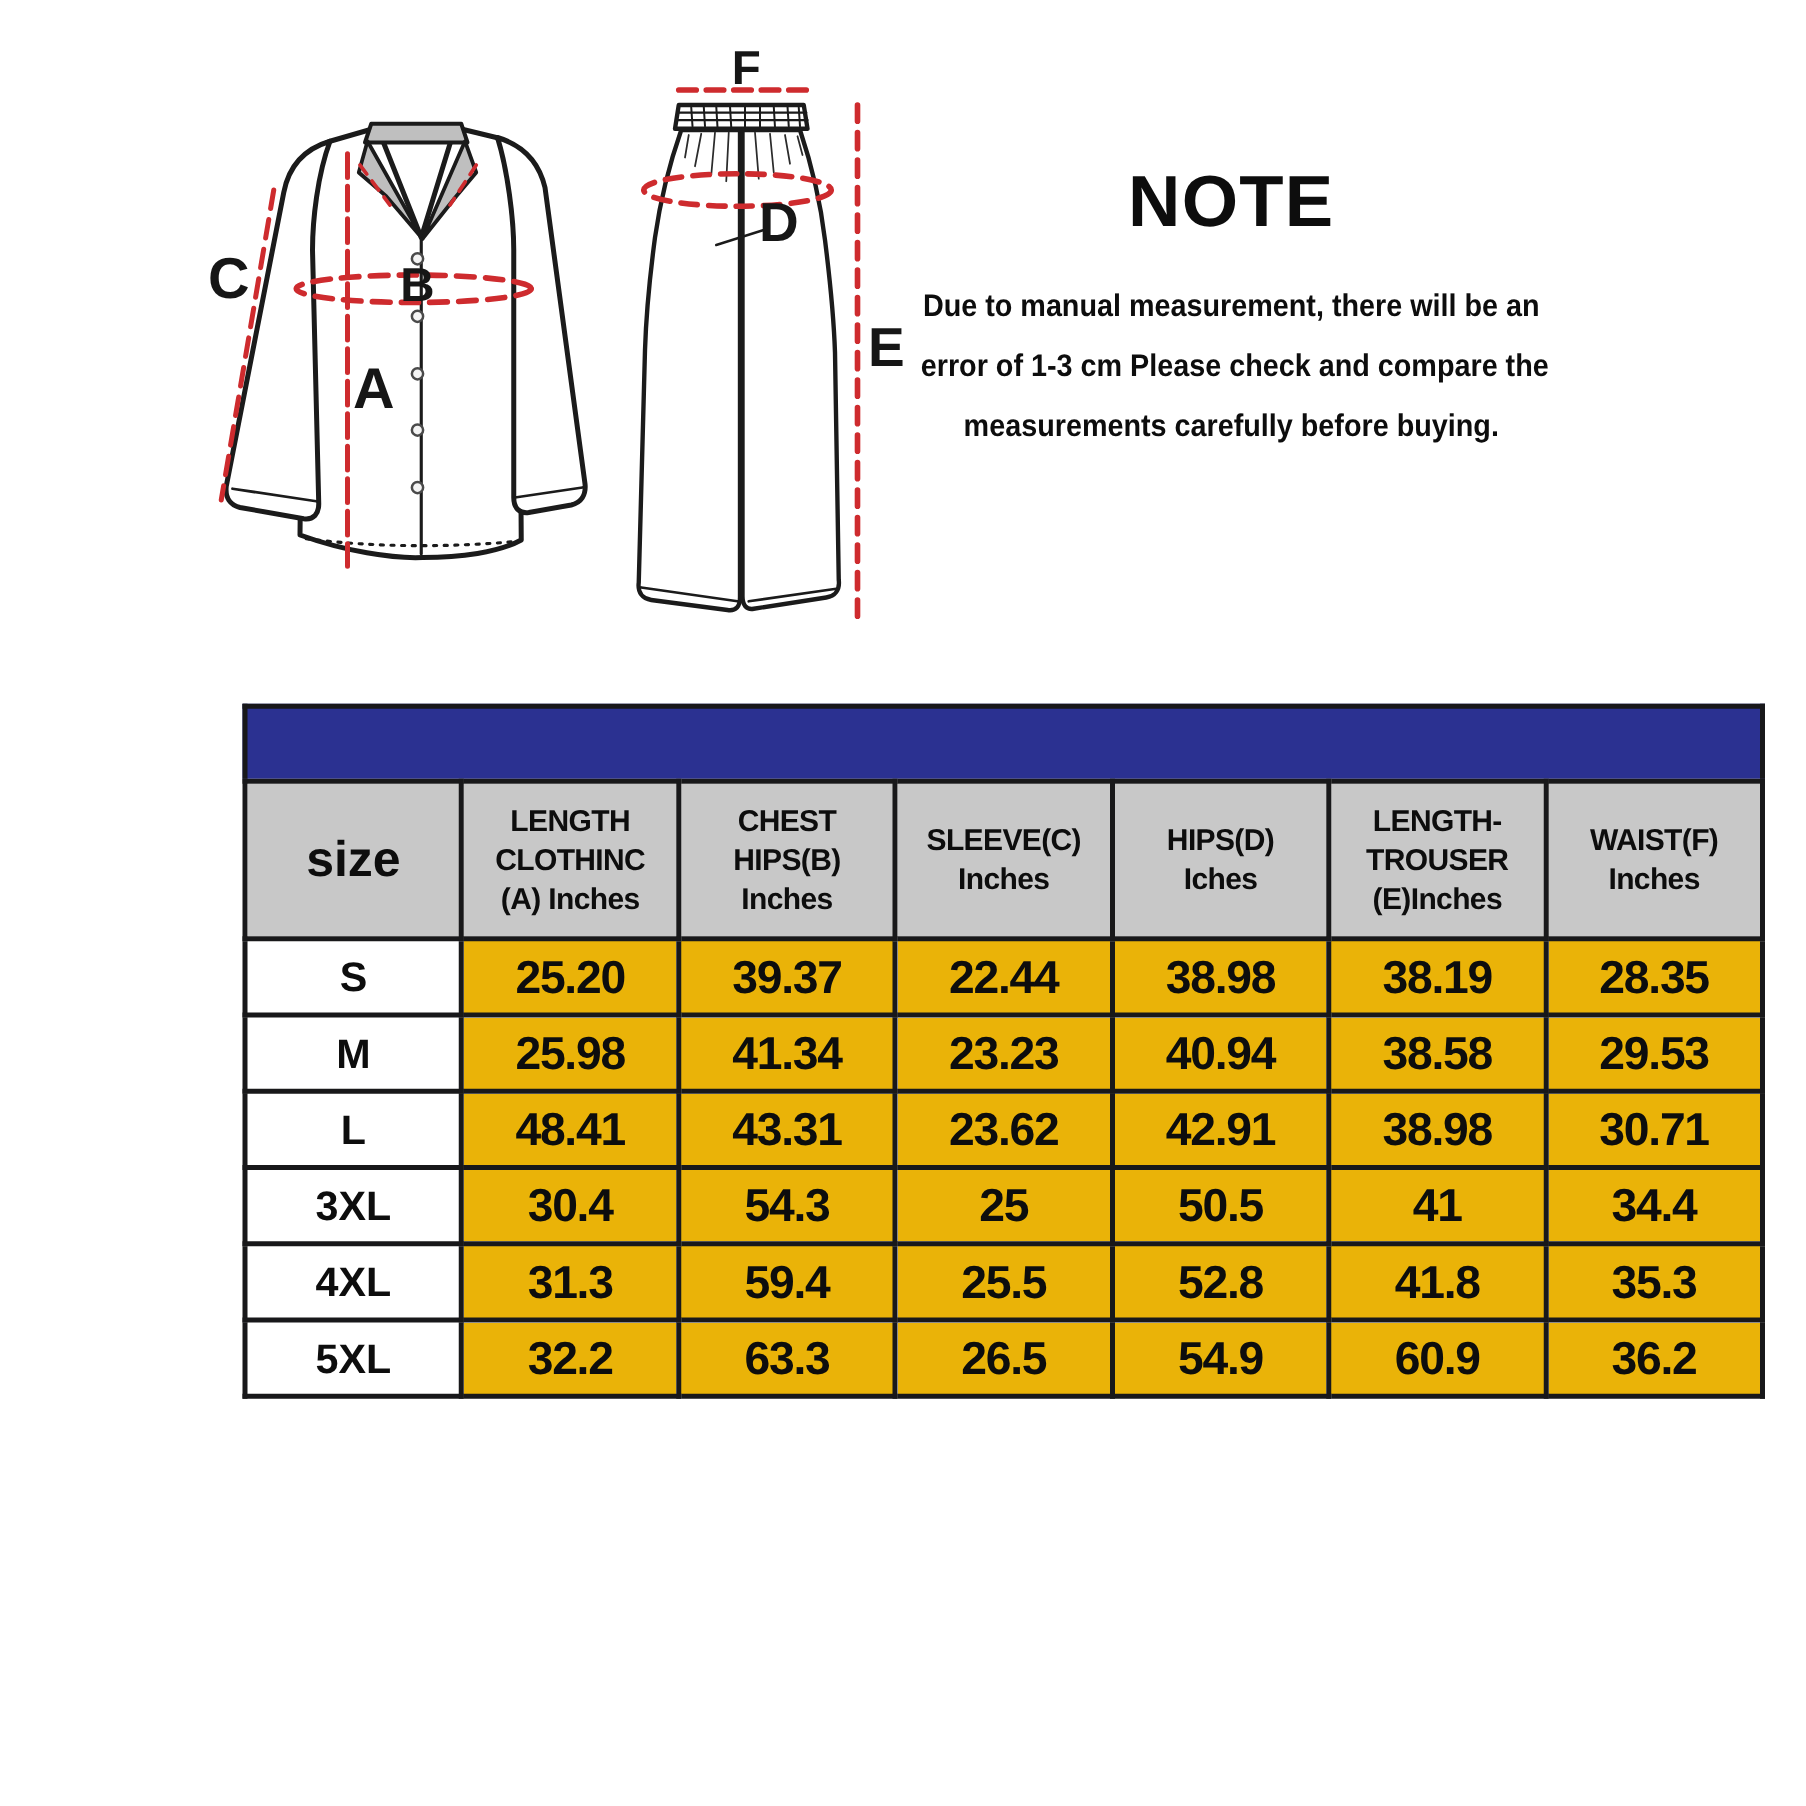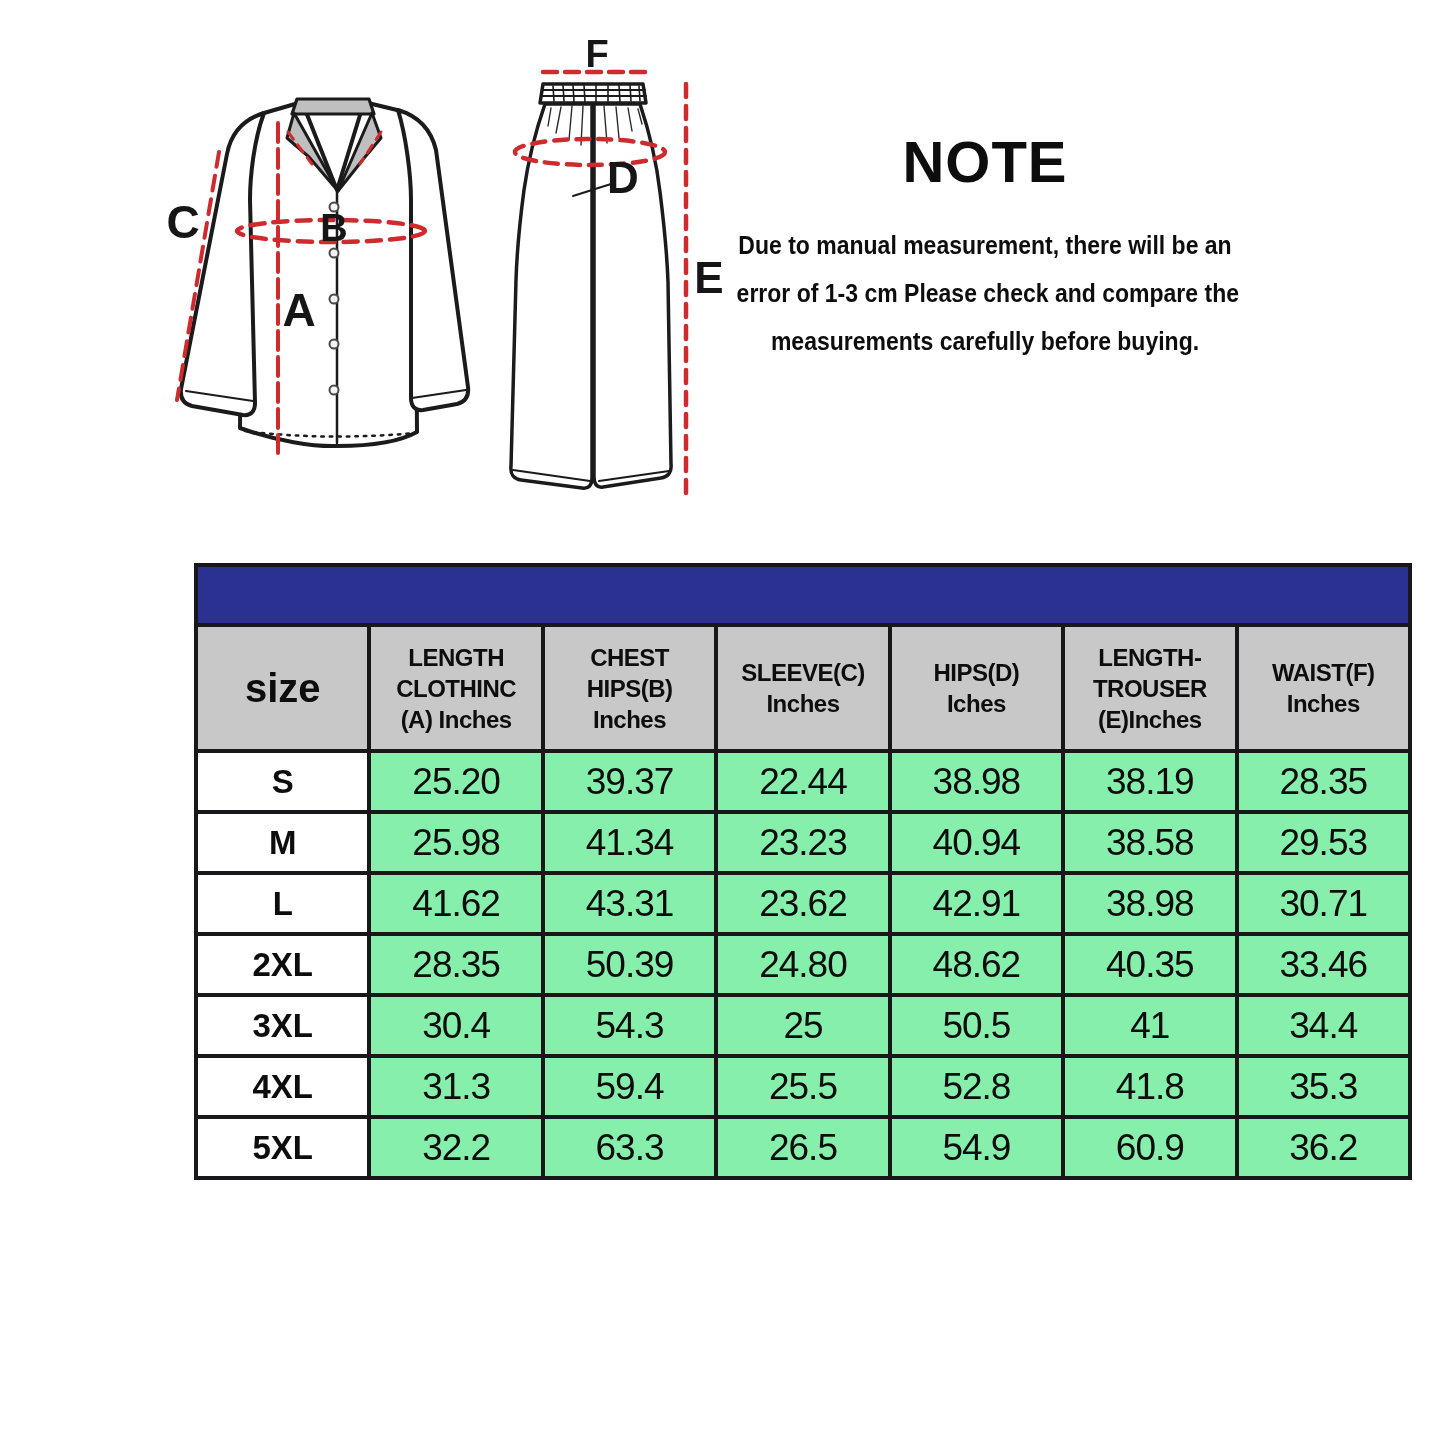--- a/index.html
+++ b/index.html
@@ -84,22 +84,22 @@
     letter-spacing: 0;
   }
   .size-table tbody th {
     font-size: 33px;
     font-weight: bold;
     height: 57px;
     background: #ffffff;
   }
   .size-table tbody td {
     font-size: 37px;
-    font-weight: normal;
-    background: #86efac;
+    font-weight: bold;
+    background: #eab308;
     letter-spacing: -1px;
   }
 </style>
 </head>
 <body>
 
 <div class="canvas">
 
   <svg class="diagram" width="1445" height="560" viewBox="0 0 1445 560">
 
@@ -233,35 +233,26 @@
             <th>M</th>
             <td>25.98</td>
             <td>41.34</td>
             <td>23.23</td>
             <td>40.94</td>
             <td>38.58</td>
             <td>29.53</td>
           </tr>
           <tr>
             <th>L</th>
-            <td>41.62</td>
+            <td>48.41</td>
             <td>43.31</td>
             <td>23.62</td>
             <td>42.91</td>
             <td>38.98</td>
             <td>30.71</td>
-          </tr>
-          <tr>
-            <th>2XL</th>
-            <td>28.35</td>
-            <td>50.39</td>
-            <td>24.80</td>
-            <td>48.62</td>
-            <td>40.35</td>
-            <td>33.46</td>
           </tr>
           <tr>
             <th>3XL</th>
             <td>30.4</td>
             <td>54.3</td>
             <td>25</td>
             <td>50.5</td>
             <td>41</td>
             <td>34.4</td>
           </tr>

